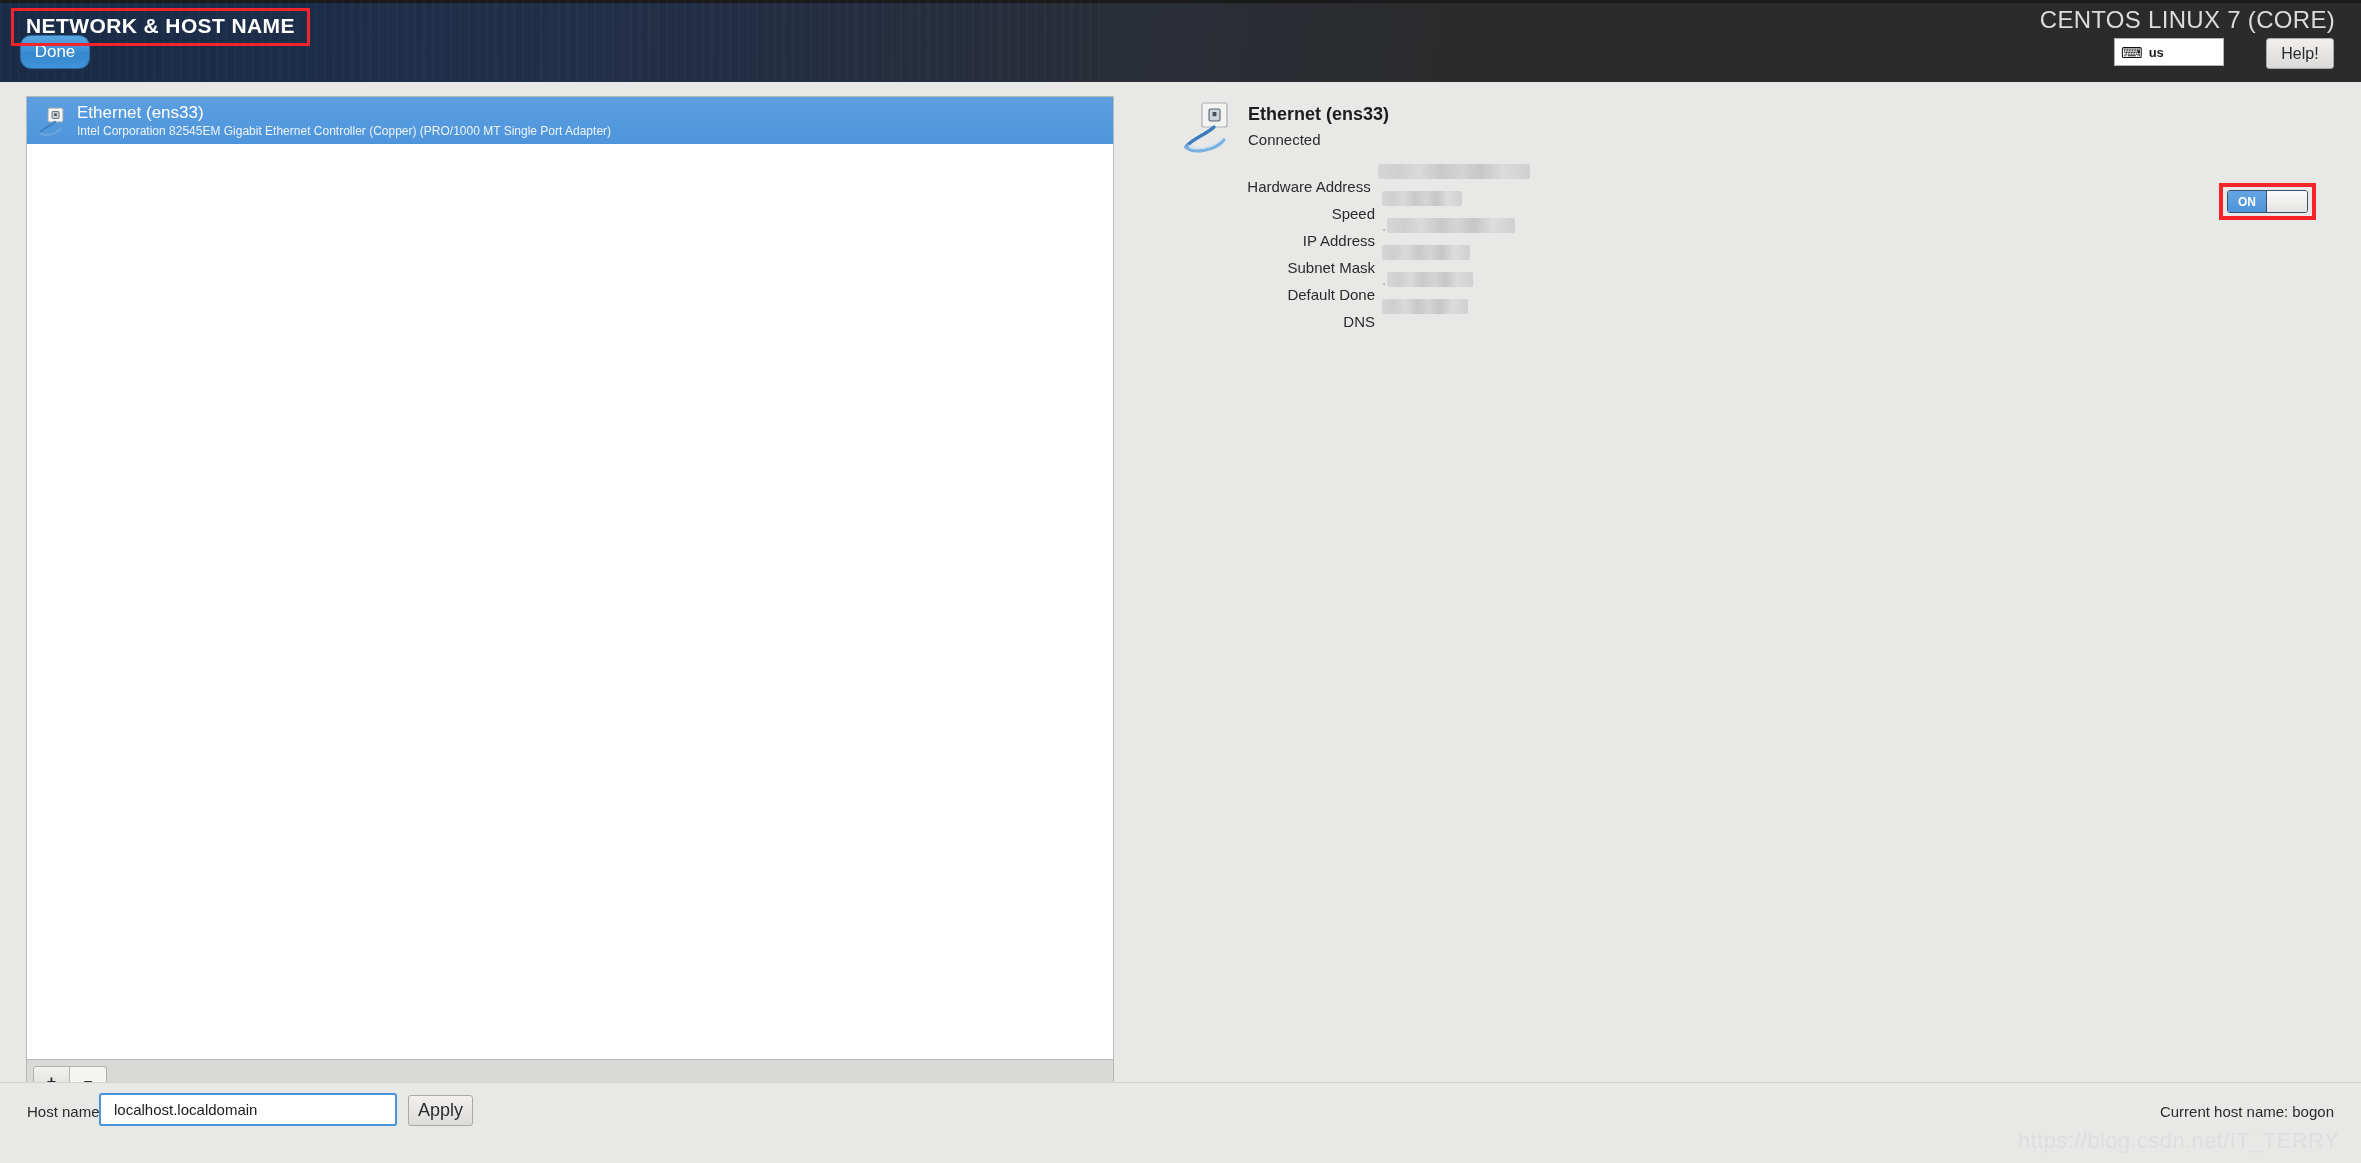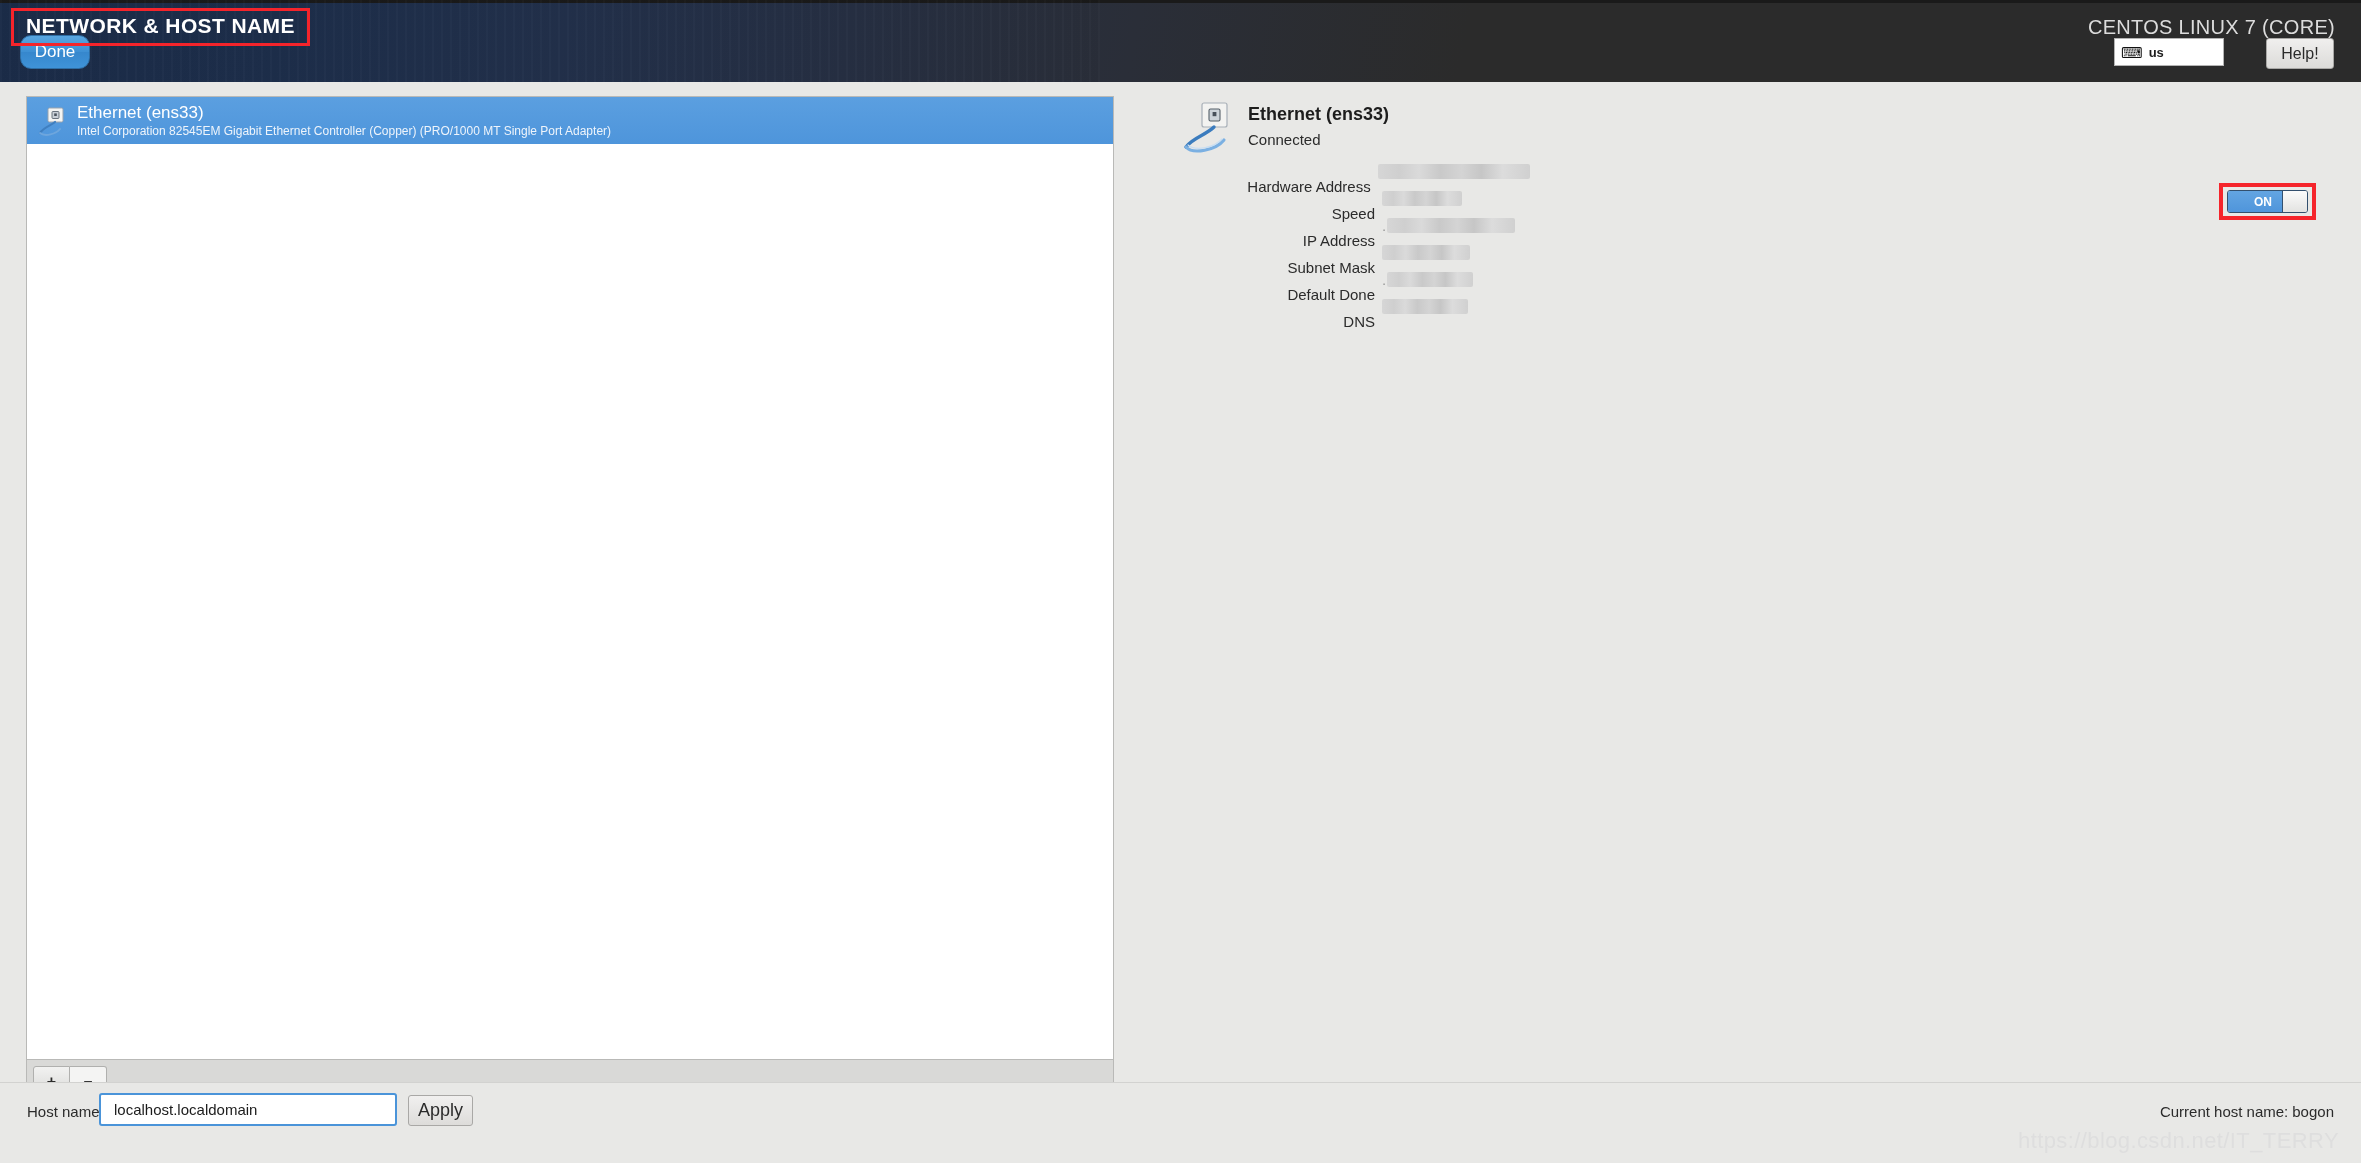--- a/index.html
+++ b/index.html
@@ -83,23 +83,23 @@
     font-size: 17px;
     line-height: 32px;
     text-align: center;
     z-index: 5;
     cursor: pointer;
   }
 
   .distro-label {
     position: absolute;
     right: 26px;
-    top: 16px;
+    top: 6px;
     color: #dcdcdc;
-    font-size: 20px;
+    font-size: 24px;
     letter-spacing: 0.3px;
     white-space: nowrap;
   }
 
   .kb-indicator {
     position: absolute;
     right: 137px;
     top: 38px;
     width: 110px;
     height: 28px;
@@ -348,21 +348,20 @@
   }
   .toggle-on {
     flex: 0 0 38px;
     background: linear-gradient(180deg, #63a5e2 0%, #4f95db 100%);
     color: #ffffff;
     font-size: 12px;
     font-weight: bold;
     display: flex;
     align-items: center;
     justify-content: center;
-    padding-left: 16px;
   }
   .toggle-knob {
     flex: 1;
     background: linear-gradient(180deg, #fbfbfb 0%, #e3e3e1 100%);
     border-left: 1px solid #33506e;
   }
 
   
   .footer {
     position: absolute;

